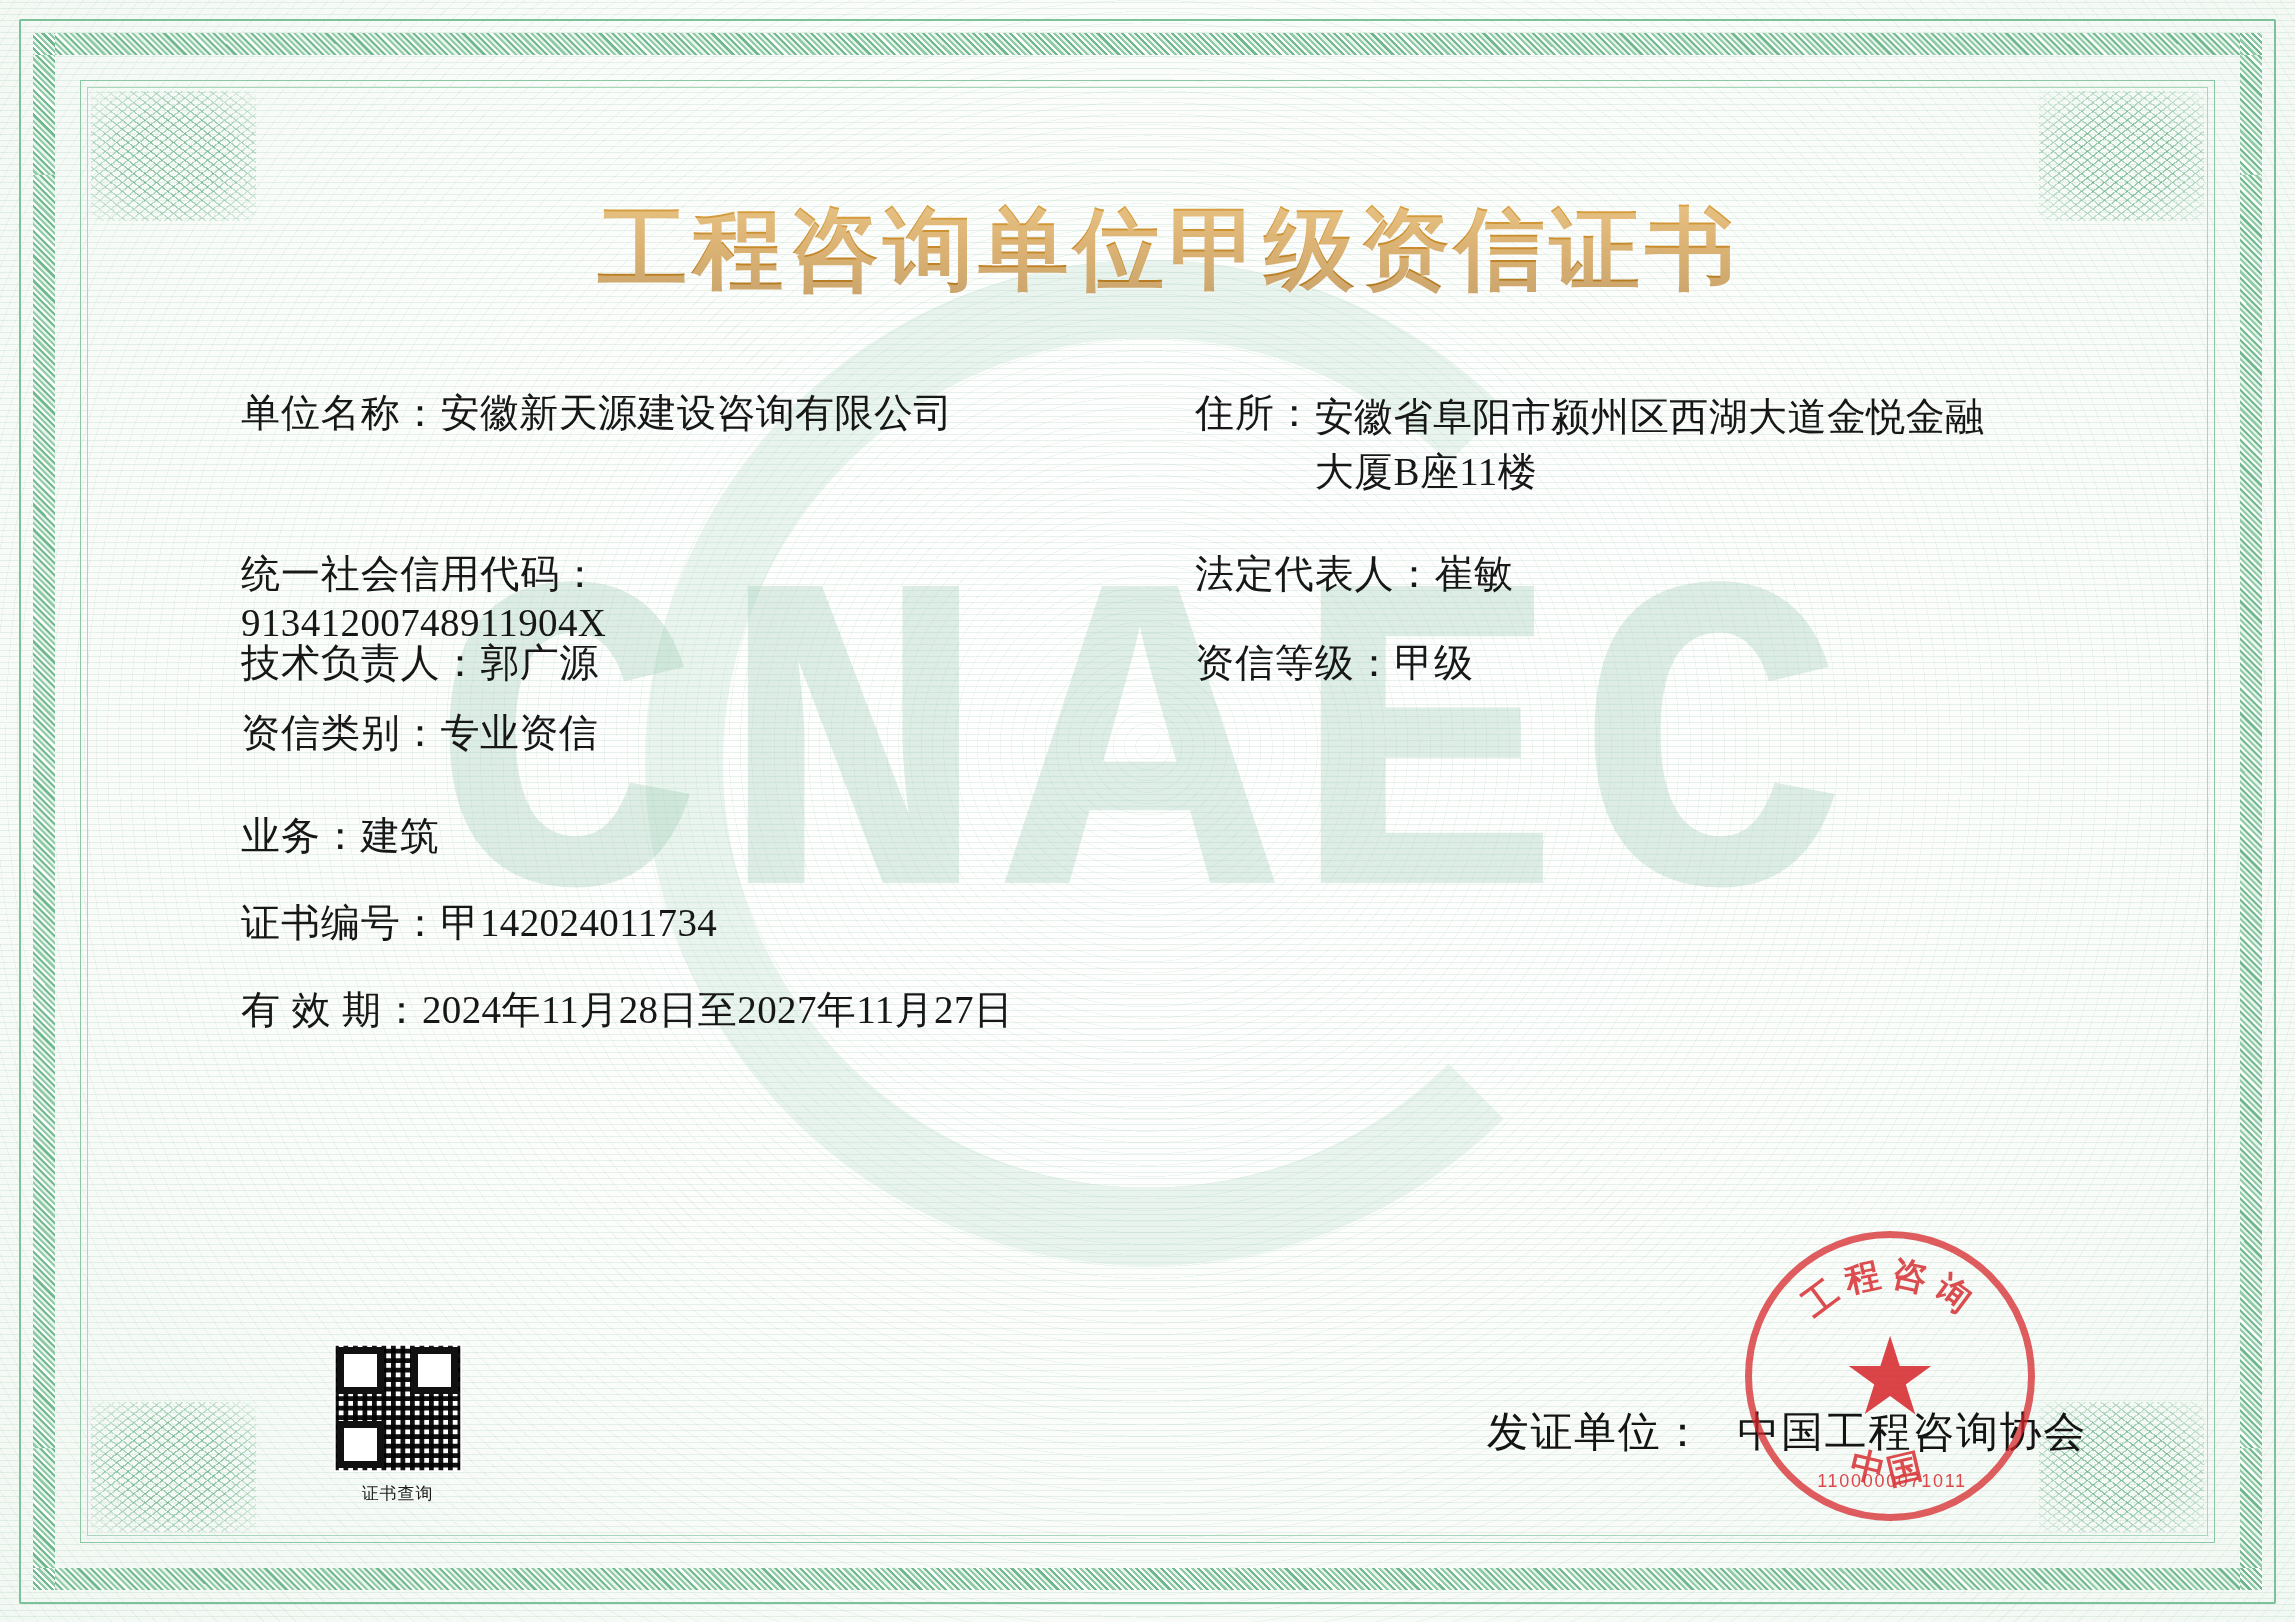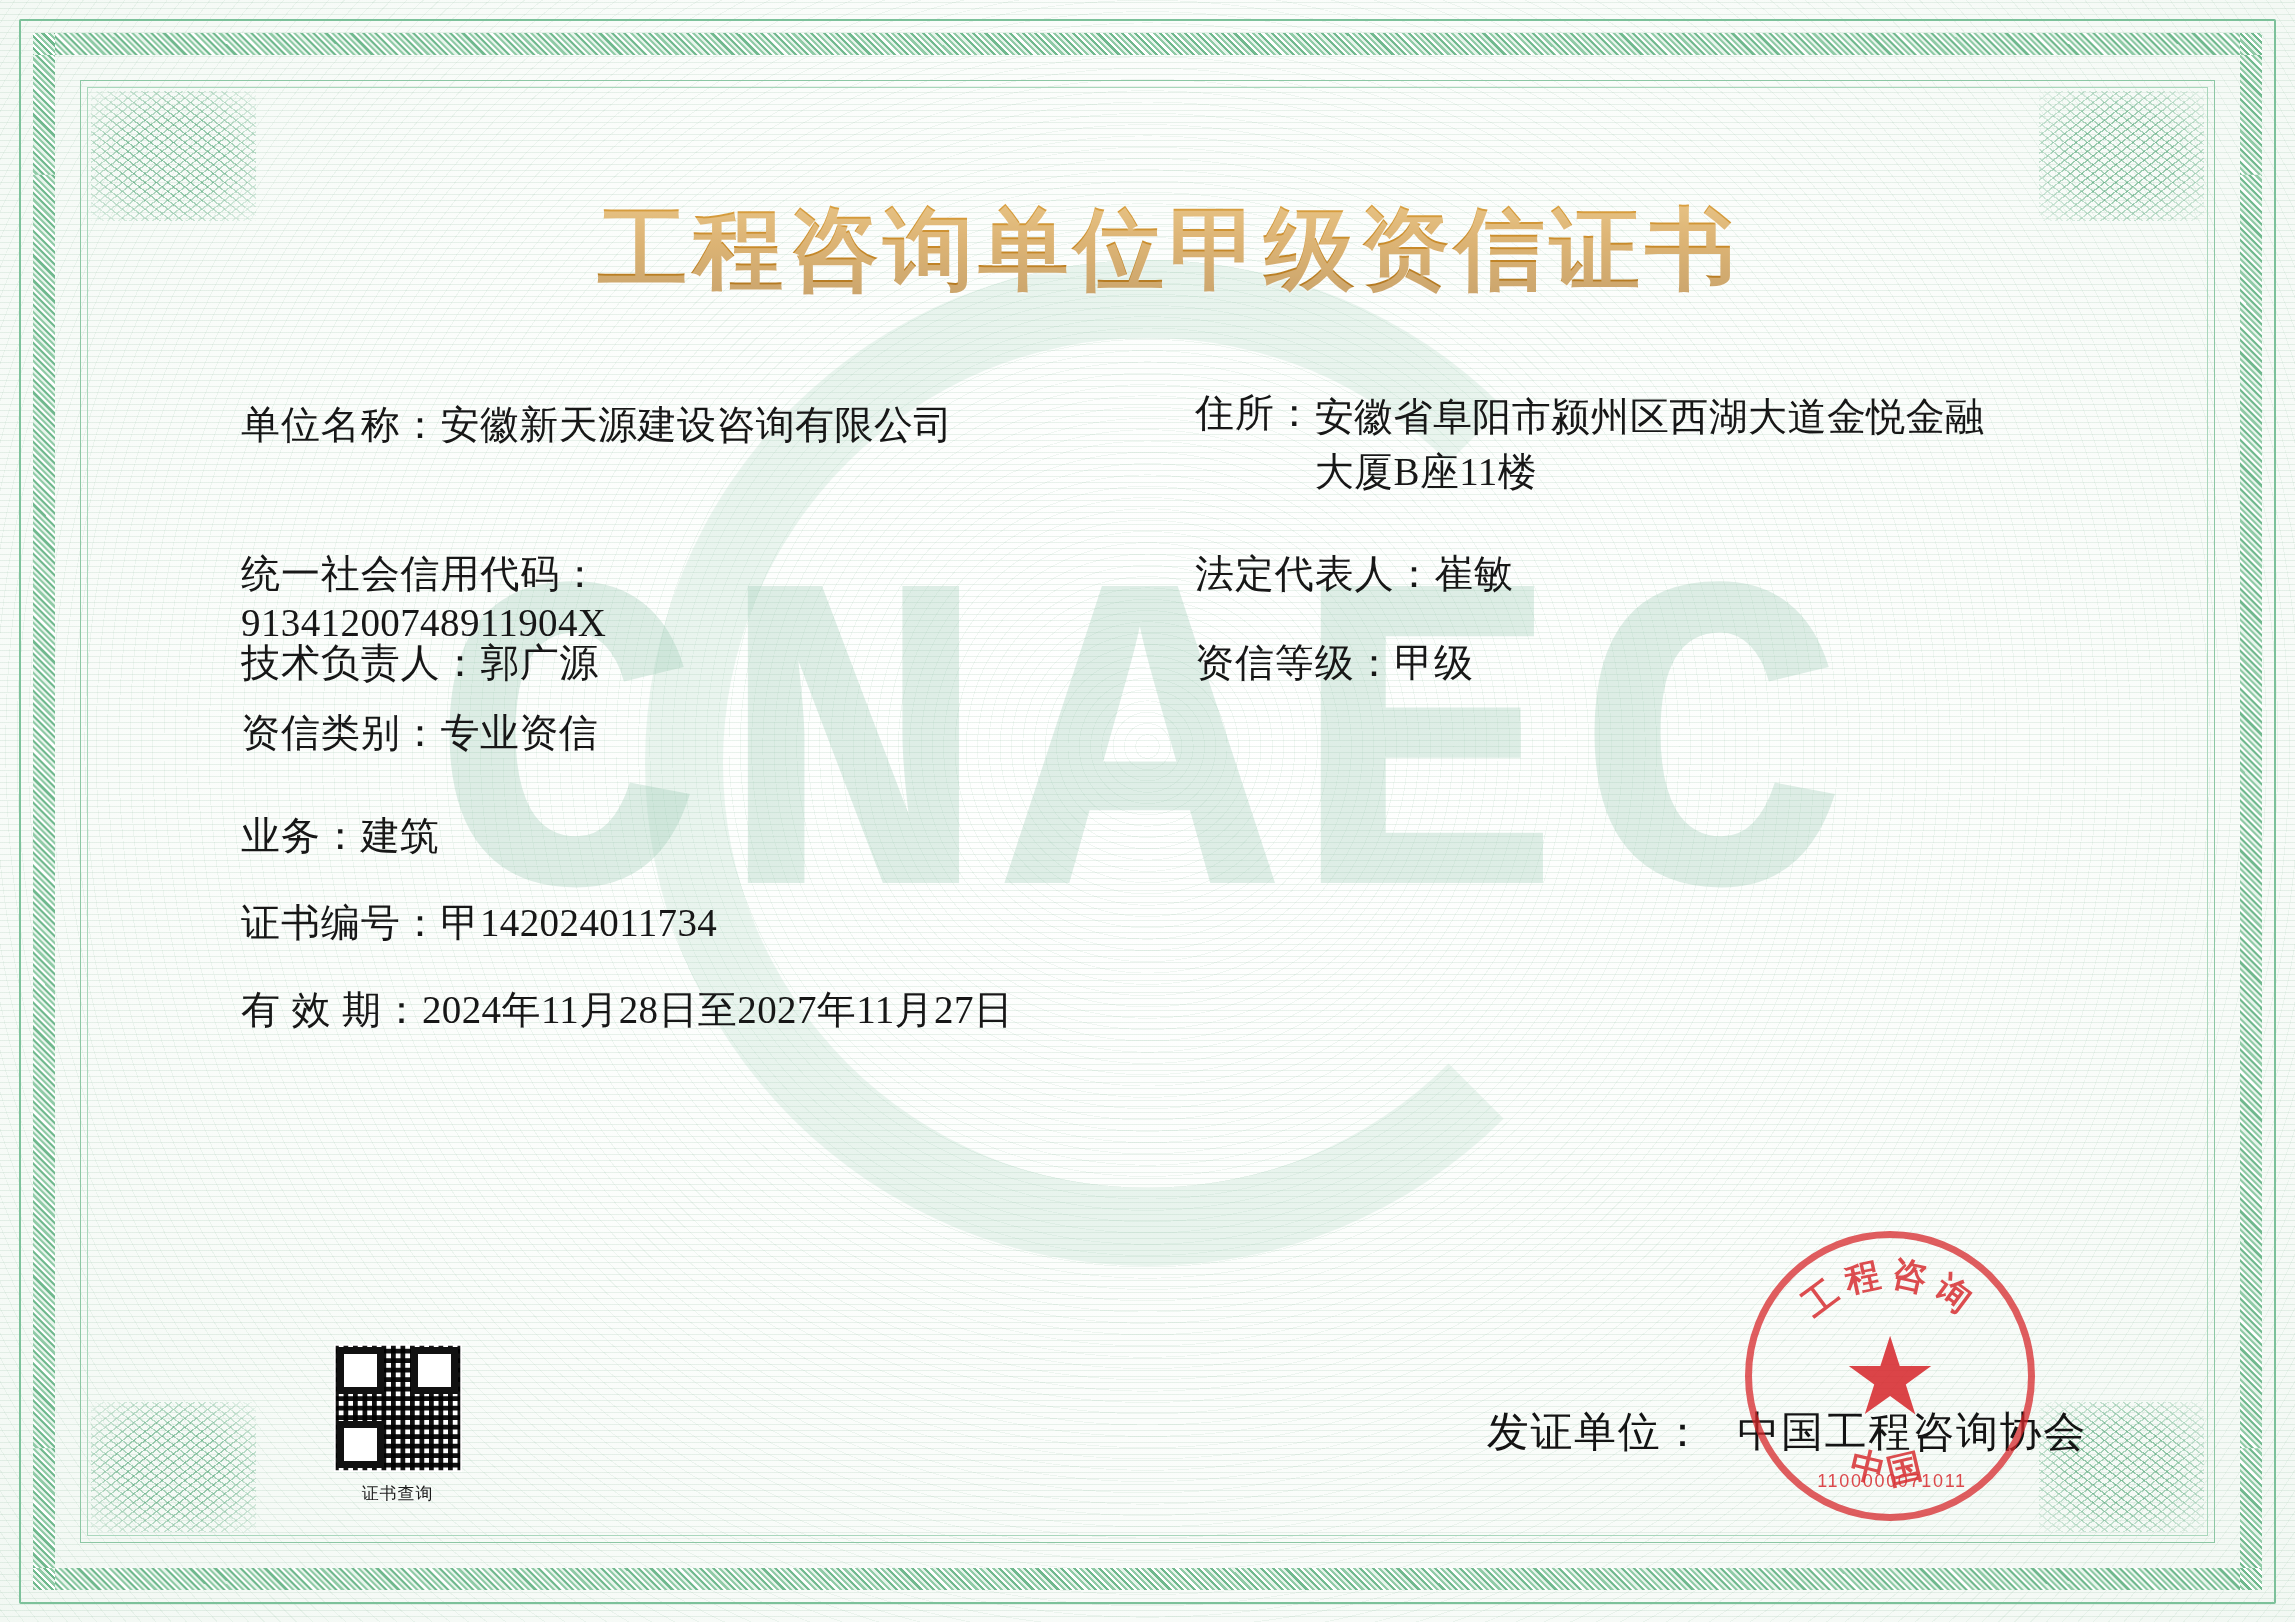--- a/index.html
+++ b/index.html
@@ -295,21 +295,21 @@
 
   <div class="corner tl"></div>
   <div class="corner tr"></div>
   <div class="corner bl"></div>
   <div class="corner br"></div>
 
   <div class="title">工程咨询单位甲级资信证书</div>
 
   <div class="fields">
 
-    <div class="row r-name" style="top:12px;align-items:center;">
+    <div class="row r-name" style="top:0px;align-items:center;">
       <span class="label">单位名称：</span>
       <span class="value">安徽新天源建设咨询有限公司</span>
     </div>
 
     <div class="row r-credit" style="top:161px;flex-direction:column;">
       <span class="label">统一社会信用代码：</span>
       <span class="value">91341200748911904X</span>
     </div>
 
     <div class="row r-tech">

